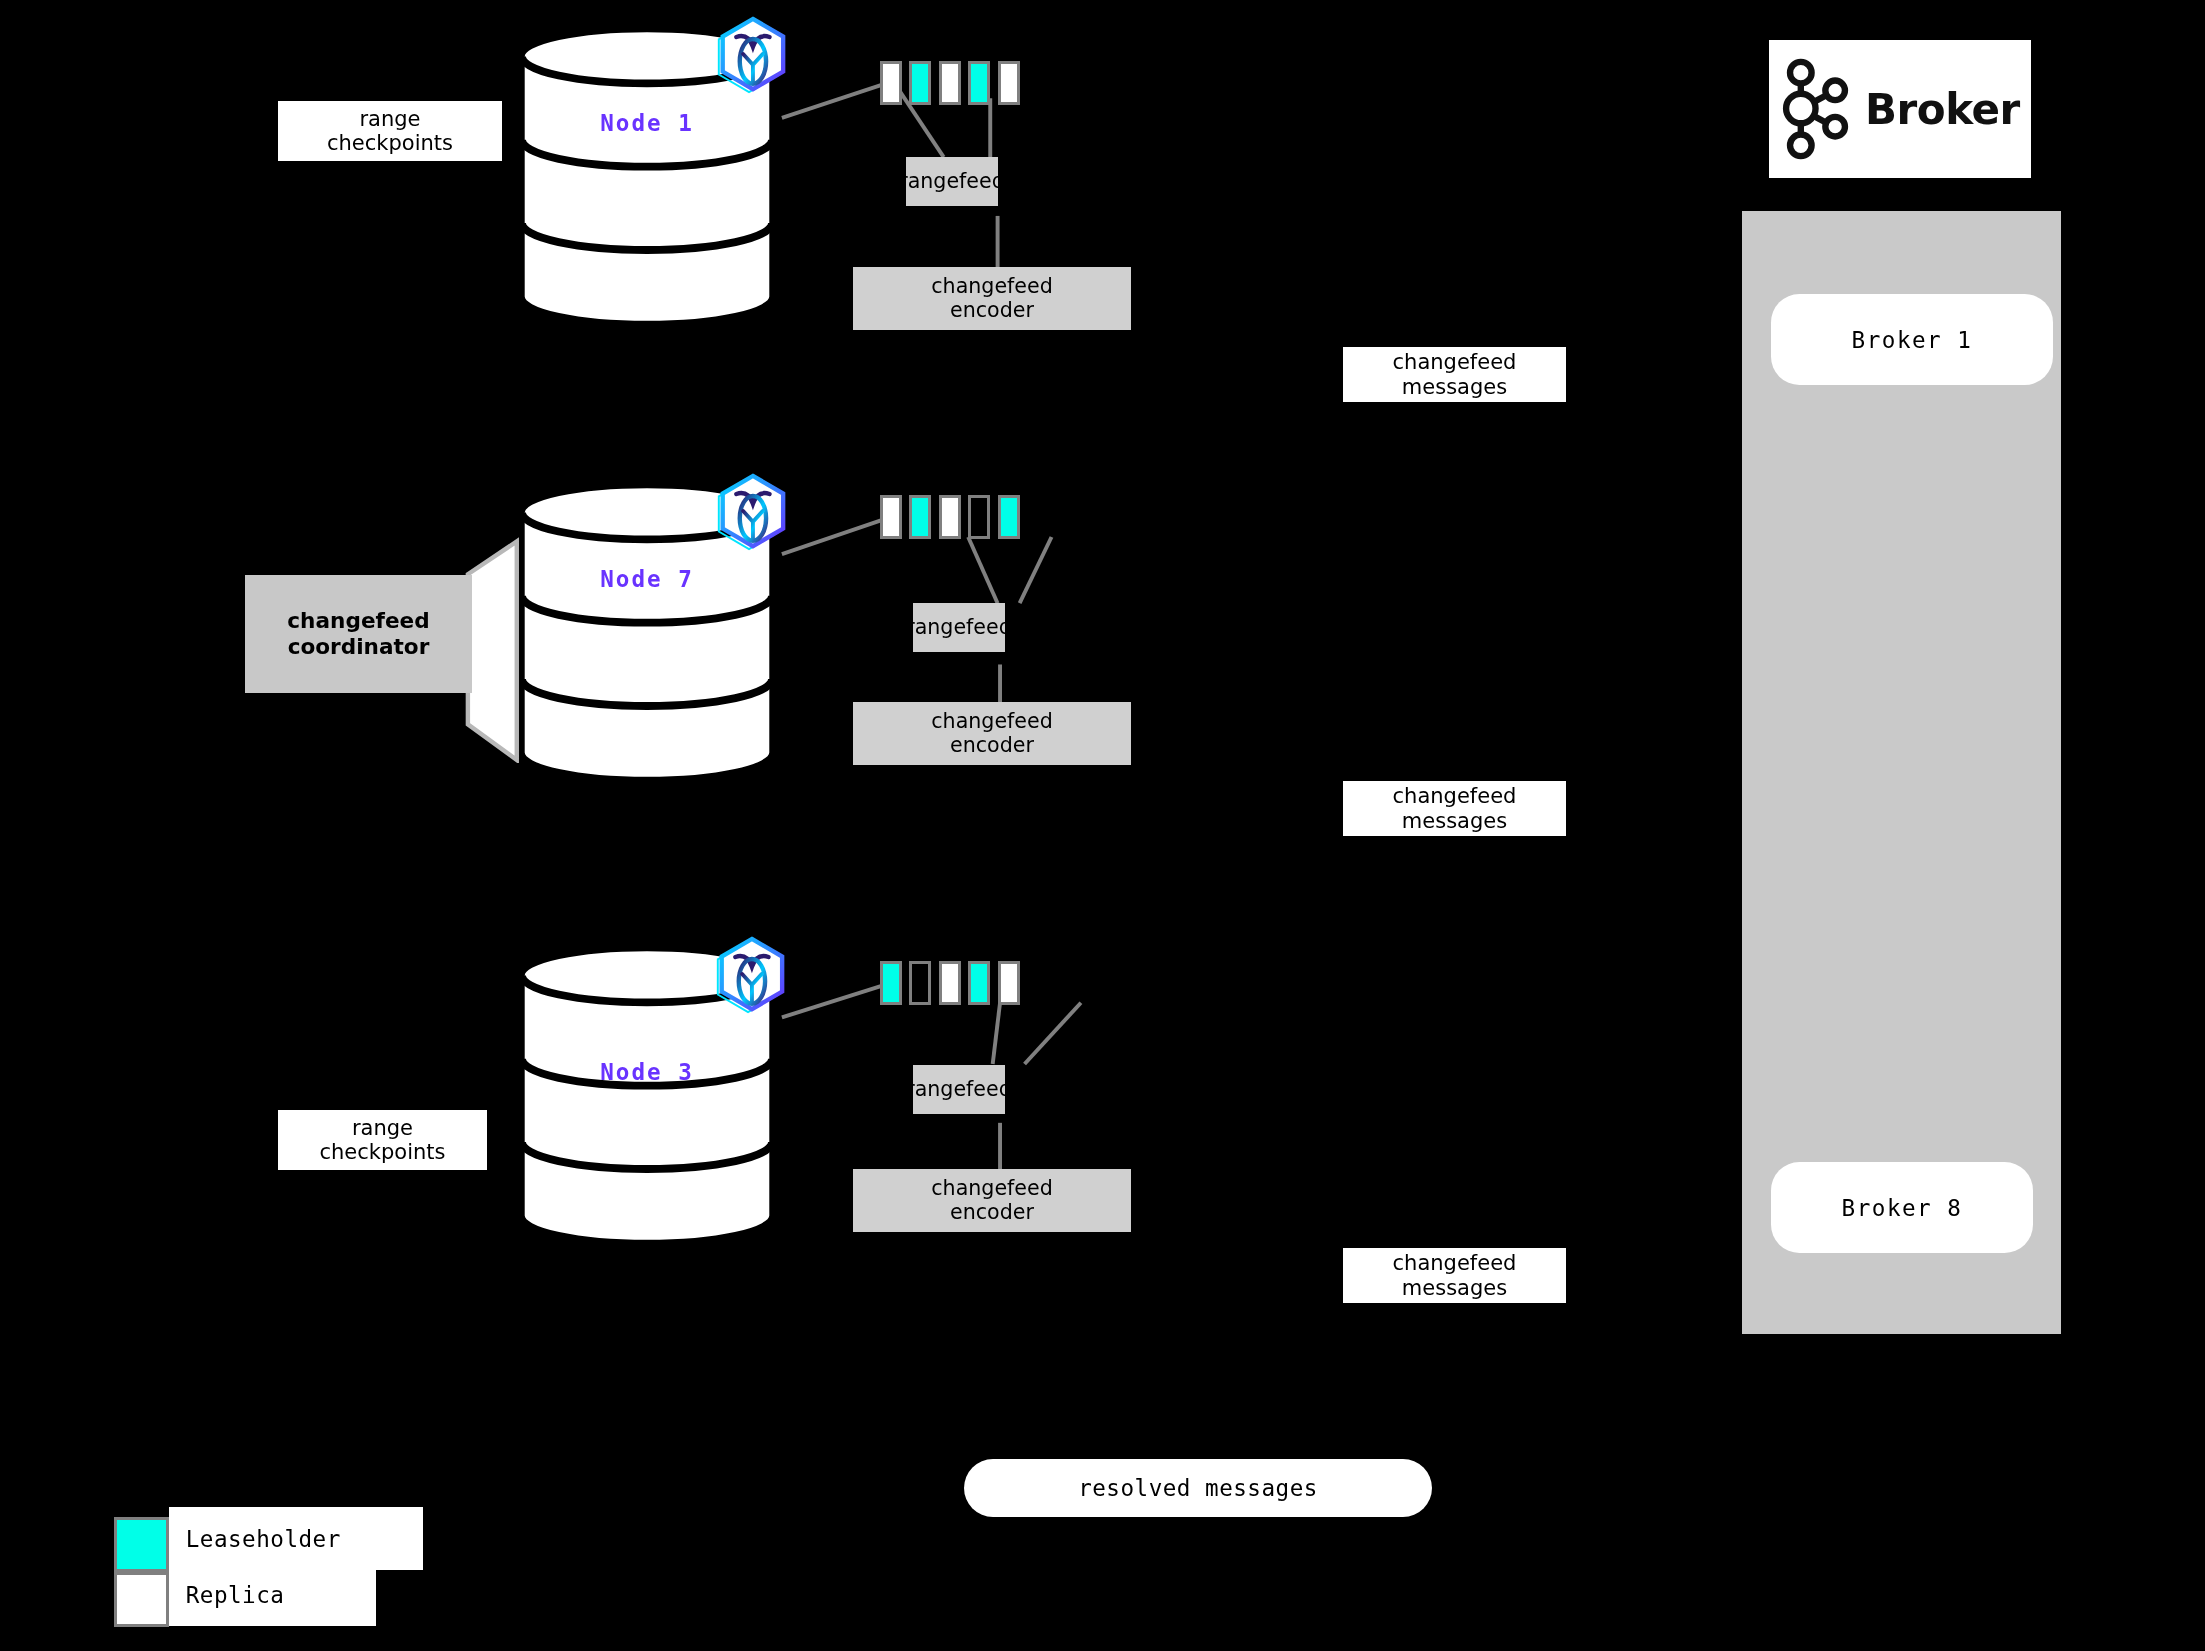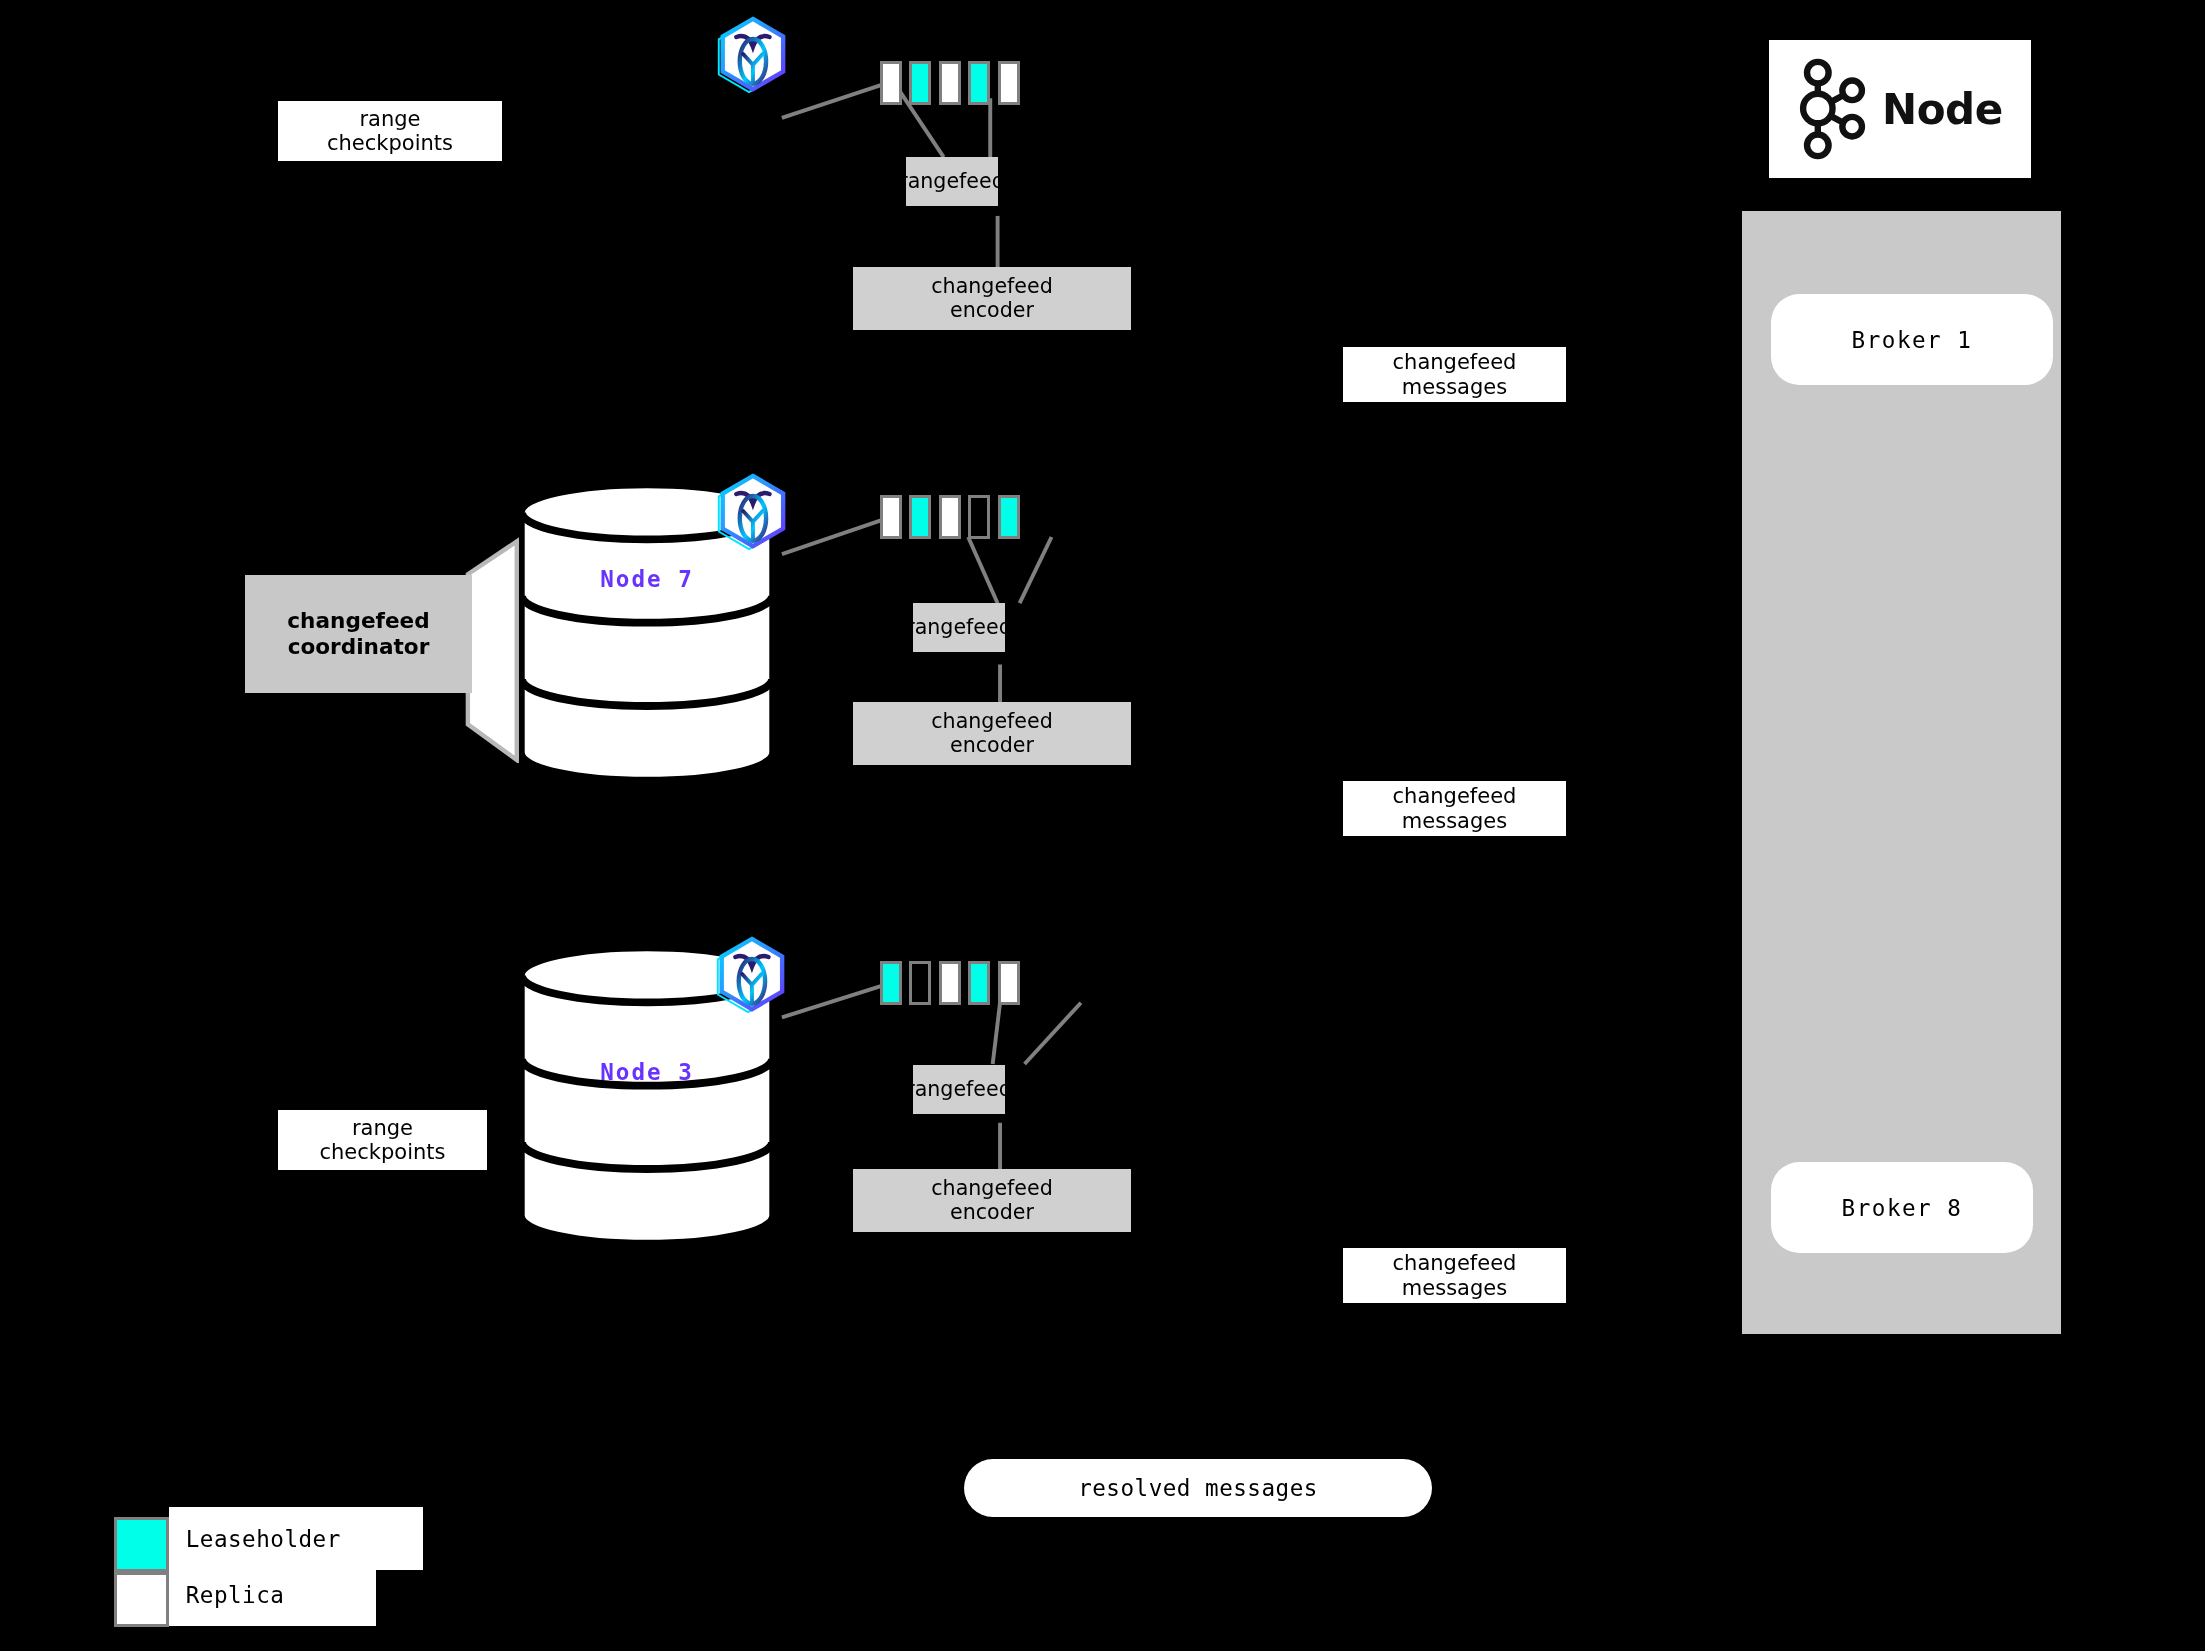--- a/index.html
+++ b/index.html
@@ -85,20 +85,29 @@
     <line x1="2040" y1="1355" x2="2040" y2="1450" stroke="#808080" stroke-width="8"></line>
 
     <line x1="1595" y1="2075" x2="1800" y2="2010" stroke="#808080" stroke-width="8"></line>
     <line x1="2040" y1="2045" x2="2025" y2="2170" stroke="#808080" stroke-width="8"></line>
     <line x1="2205" y1="2045" x2="2090" y2="2170" stroke="#808080" stroke-width="8"></line>
     <line x1="2040" y1="2290" x2="2040" y2="2385" stroke="#808080" stroke-width="8"></line>
 
     <polygon points="4215,691 4285,670 4285,712" fill="#000"></polygon>
   </svg>
 
+  <div class="cyl" style="left:517px;top:27px;">
+    <svg width="260" height="299" viewBox="0 0 530 610">
+      <path d="M10,60 a255,55 0 0 1 510,0 L520,550 a255,55 0 0 1 -510,0 Z" fill="#fff" stroke="#000" stroke-width="11"></path>
+      <path d="M10,60 a255,55 0 0 0 510,0" fill="none" stroke="#000" stroke-width="16"></path>
+      <path d="M10,230 a255,55 0 0 0 510,0" fill="none" stroke="#000" stroke-width="16"></path>
+      <path d="M10,400 a255,55 0 0 0 510,0" fill="none" stroke="#000" stroke-width="16"></path>
+    </svg>
+    <div class="node-label" style="top:83px;">Node 1</div>
+  </div>
   <div class="crdb" style="left:711px;top:14.7px;">
     <svg width="78" height="82" viewBox="0 0 160 168">
       <defs>
         <linearGradient id="hg1" x1="0" y1="0" x2="1" y2="1">
           <stop offset="0%" stop-color="#00d6ff"></stop>
             <stop offset="100%" stop-color="#6933ff"></stop>
         </linearGradient>
         <linearGradient id="bg1" x1="0" y1="0" x2="1" y2="1">
           <stop offset="0%" stop-color="#2b1a6e"></stop>
             <stop offset="55%" stop-color="#00c8ff"></stop>
@@ -225,21 +234,21 @@
           <circle cx="42" cy="180" r="22"></circle>
           <circle cx="112" cy="68" r="20"></circle>
           <circle cx="112" cy="142" r="20"></circle>
           <line x1="42" y1="56" x2="42" y2="74"></line>
           <line x1="42" y1="136" x2="42" y2="156"></line>
           <line x1="68" y1="92" x2="94" y2="78"></line>
           <line x1="68" y1="120" x2="94" y2="134"></line>
         </g>
       </svg>
     </span>
-    <span class="kafka-word">Node</span>
+    <span class="kafka-word">Broker</span>
   </div>
   <div class="kafka-body" style="left:1742px;top:211px;width:319px;height:1123px;"></div>
   <div class="broker" style="left:1771px;top:294px;width:282px;height:91px;">Broker 1</div>
   <div class="broker" style="left:1771px;top:1162px;width:262px;height:91px;">Broker 8</div>
 
   <div class="pill" style="left:964px;top:1459px;width:468px;height:58px;">resolved messages</div>
 
   <div class="lg-swatch" style="left:114px;top:1517px;background:#00ffe8;"></div>
   <div class="lg-label" style="left:169px;top:1507px;width:237px;height:63px;">Leaseholder</div>
   <div class="lg-swatch" style="left:114px;top:1572px;background:#ffffff;"></div>

